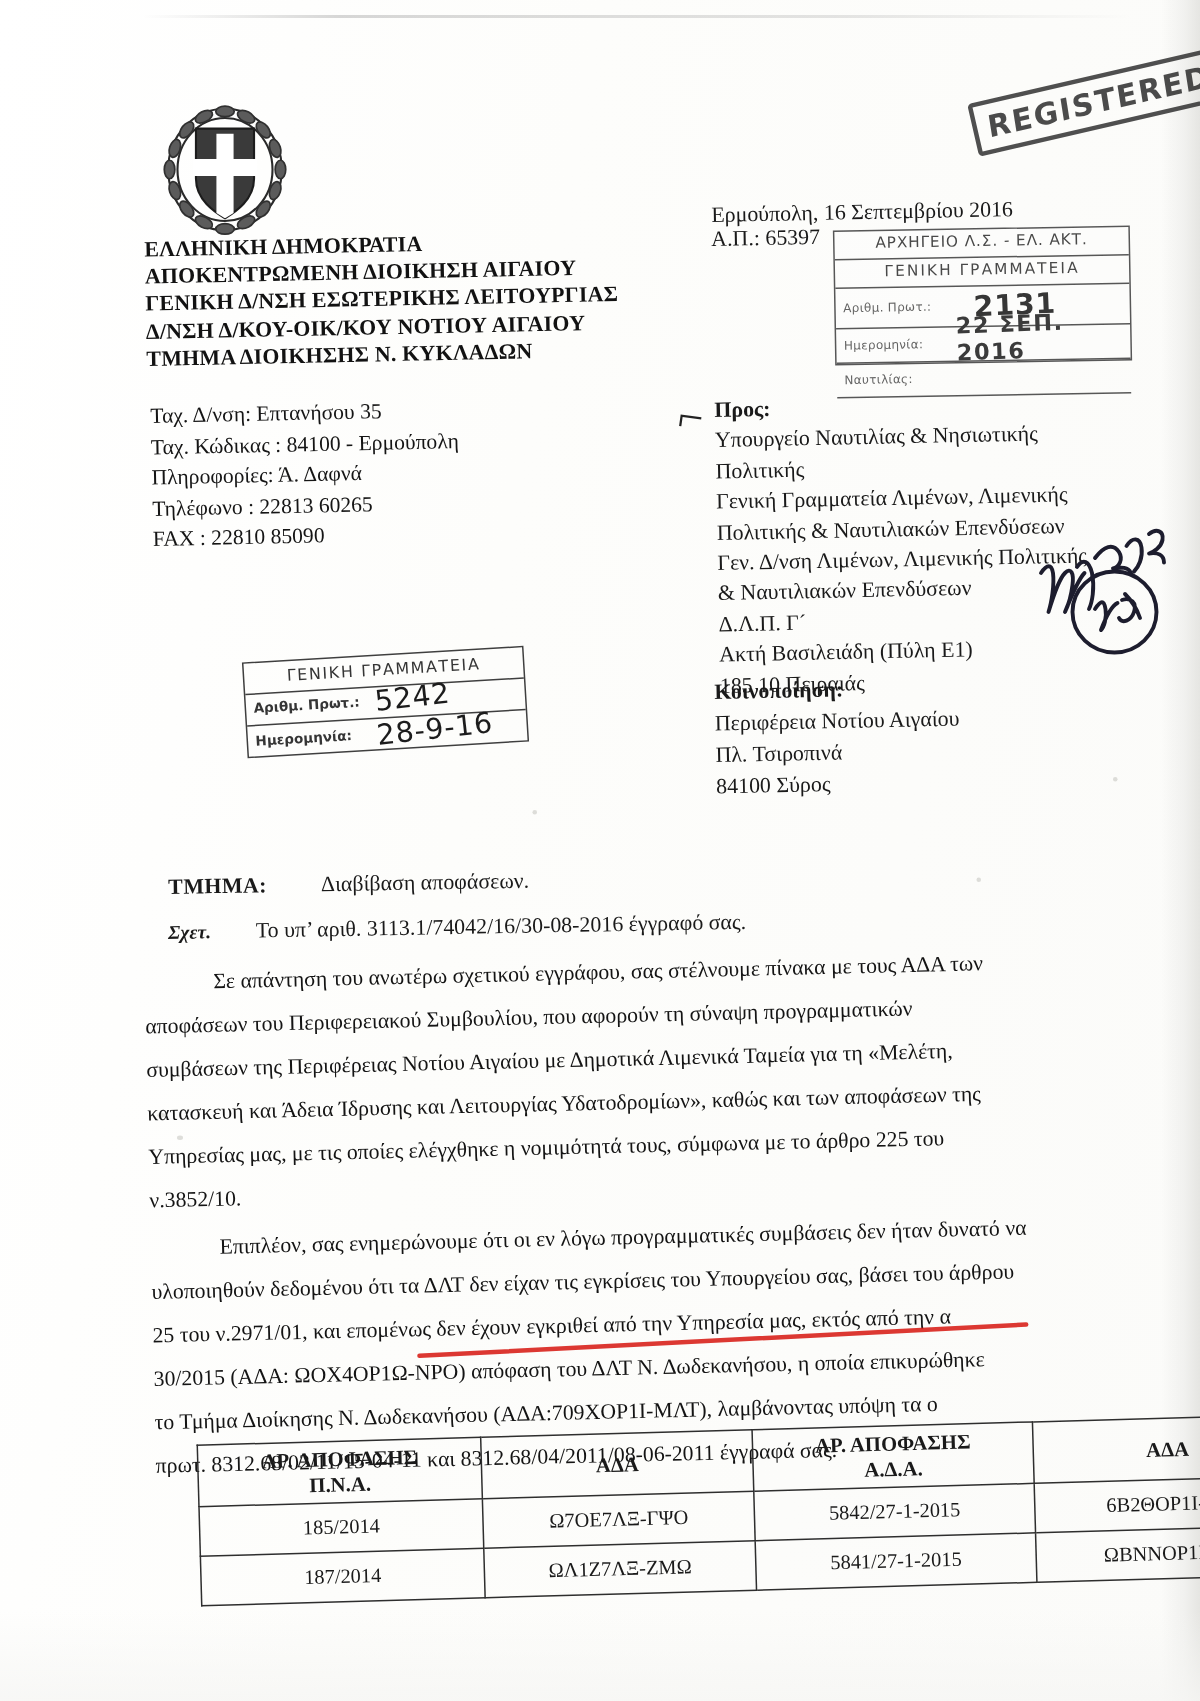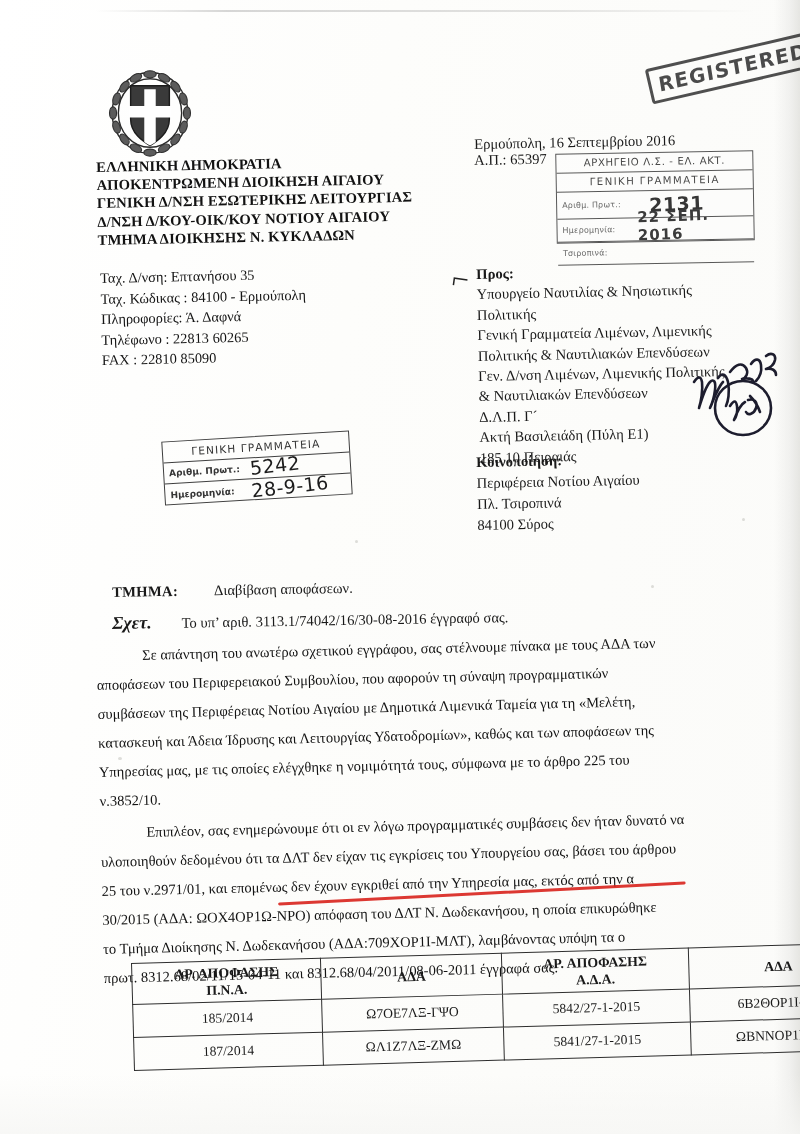--- a/index.html
+++ b/index.html
@@ -131,21 +131,21 @@
   .thema{
     position:absolute;left:112px;top:583px;transform:rotate(-1deg);transform-origin:left top;
     white-space:nowrap;
   }
   .thema b{font-size:14.6px;letter-spacing:.3px;}
   .thema .txt{font-size:14.6px;margin-left:36px;}
   .sxet{
     position:absolute;left:112px;top:613px;transform:rotate(-1deg);transform-origin:left top;
     white-space:nowrap;
   }
-  .sxet b{font-size:18px;font-style:italic;font-weight:bold;}
+  .sxet b{font-size:13px;font-style:italic;font-weight:bold;}
   .sxet .txt{font-size:14.6px;margin-left:30px;}
 
   
   .body{
     position:absolute;left:96px;top:648px;width:700px;height:340px;
     transform:rotate(-1.35deg);transform-origin:left top;
   }
   .body .line{
     position:absolute;left:0;white-space:nowrap;font-size:14.5px;color:#141414;
   }
@@ -249,21 +249,21 @@
     <div class="row as-t1"><span>ΑΡΧΗΓΕΙΟ Λ.Σ. - ΕΛ. ΑΚΤ.</span></div>
     <div class="row as-t2"><span>ΓΕΝΙΚΗ ΓΡΑΜΜΑΤΕΙΑ</span></div>
     <div class="row as-t3">
       <span class="as-lbl">Αριθμ. Πρωτ.:</span>
       <span class="as-val">2131</span>
     </div>
     <div class="row as-t4">
       <span class="as-lbl">Ημερομηνία:</span>
     </div>
     <div class="row as-t4">
-      <span class="as-lbl">Τσιροπινά:</span>
+      <span class="as-lbl">Ναυτιλίας:</span>
     </div>
     <div class="as-date">22 ΣΕΠ. 2016</div>
   </div>
 
   <div class="gg-stamp">
     <div class="r gg-title"><span>ΓΕΝΙΚΗ ΓΡΑΜΜΑΤΕΙΑ</span></div>
     <div class="r">
       <span class="gg-lbl">Αριθμ. Πρωτ.:</span>
       <span class="gg-hand">5242</span>
     </div>

